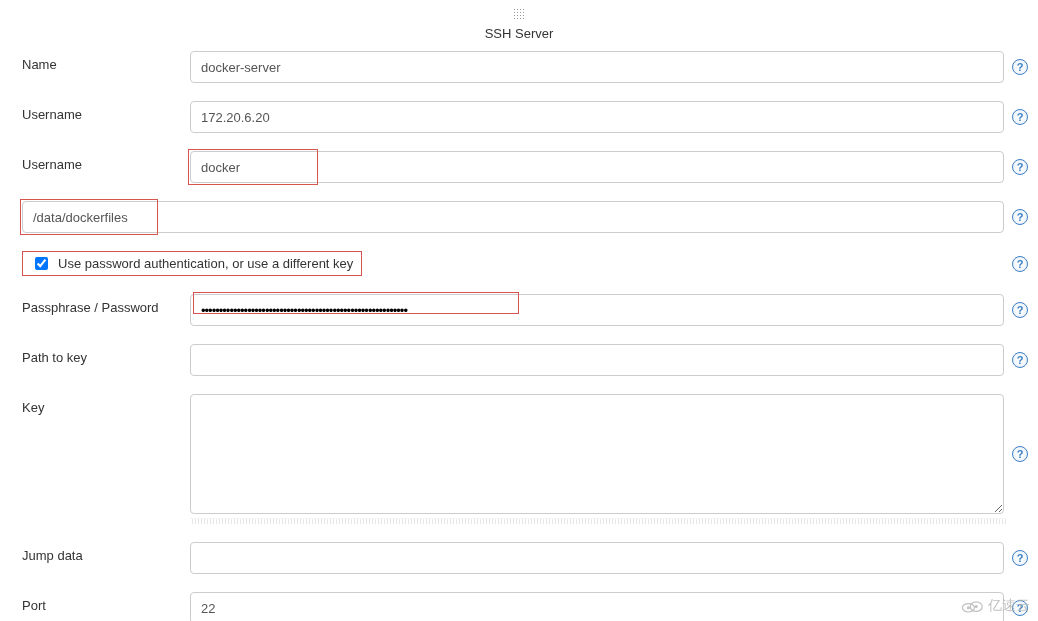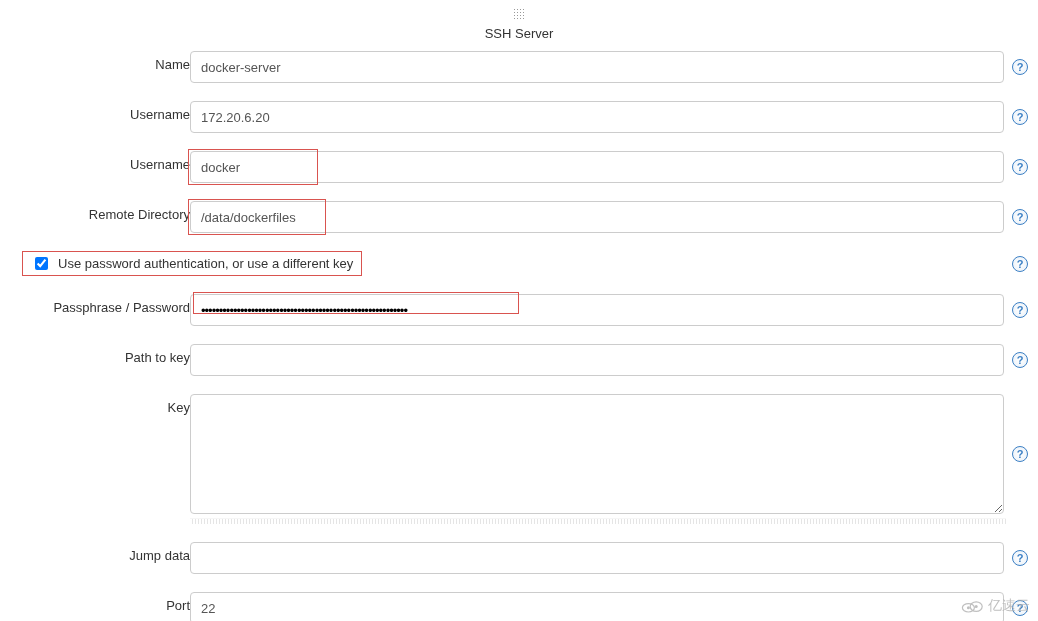--- a/index.html
+++ b/index.html
@@ -31,21 +31,20 @@
       display: flex;
       align-items: flex-start;
       margin-bottom: 18px;
       padding-left: 12px;
     }
     .label {
       width: 168px;
       padding-top: 6px;
       color: #333;
       flex: none;
-      text-align: right;
     }
     .input-wrap {
       flex: 1;
       display: flex;
       align-items: flex-start;
       gap: 6px;
       position: relative;
     }
     .text-input, .textarea {
       flex: 1;
@@ -152,21 +151,20 @@
 <div class="form-row">
   <div class="label">Username</div>
   <div class="input-wrap rel">
     <input type="text" class="text-input" value="docker" style="">
     <div class="red-box rb-username"></div>
     <div class="help-icon">?</div>
   </div>
 </div>
 
 <div class="form-row">
-  <div class="label">Remote Directory</div>
   <div class="input-wrap rel">
     <input type="text" class="text-input" value="/data/dockerfiles" style="">
     <div class="red-box rb-remote"></div>
     <div class="help-icon">?</div>
   </div>
 </div>
 
 <div class="checkbox-row">
   <span class="rb-checkbox">
     <input type="checkbox" checked="" style="">

